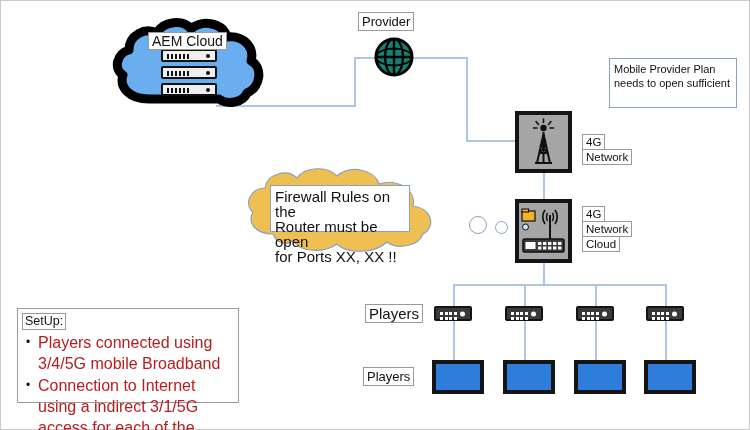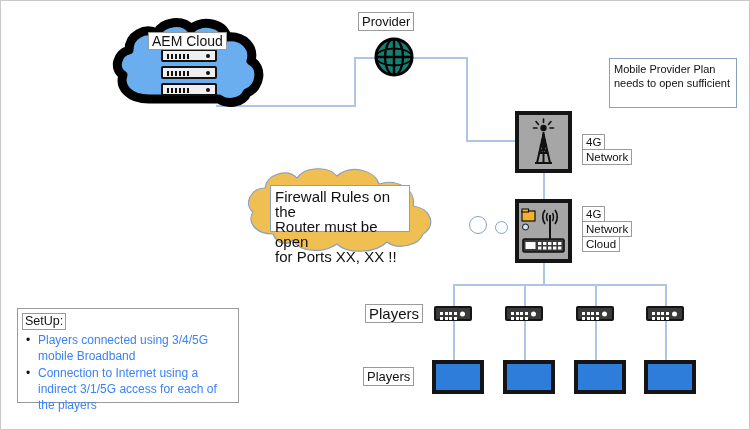--- a/index.html
+++ b/index.html
@@ -13,21 +13,21 @@
   
   .lbl{position:absolute;background:#ffffff;border:1px solid #9a9a9a;font-size:11.5px;color:#111;
        padding:0px 3px;line-height:14px;white-space:nowrap;}
   
   .note{position:absolute;background:#ffffff;border:1px solid #8aa0c0;font-size:11px;color:#111;
         line-height:14px;padding:3px 4px;box-sizing:border-box;}
   .setupbox{position:absolute;background:#ffffff;border:1px solid #9a9a9a;box-sizing:border-box;}
   .setup-title{font-size:12.5px;color:#111;border:1px solid #9a9a9a;display:inline-block;
                padding:0 2px;line-height:15px;margin:4px 0 2px 4px;background:#fff;}
   .setup-list{margin:0;padding:0 6px 0 20px;list-style:none;}
-  .setup-list li{font-size:12px;color:#3b82f6;line-height:16px;position:relative;margin-bottom:1px;}
+  .setup-list li{font-size:16px;color:#b91c1c;line-height:21px;position:relative;margin-bottom:1px;}
   .setup-list li:before{content:"\2022";position:absolute;left:-12px;top:0;font-size:12px;color:#111;}
   
   .devbox{position:absolute;background:#a6a6a6;border:4px solid #141414;box-sizing:border-box;}
   
   .player{position:absolute;background:#3a3a3a;border:2px solid #141414;border-radius:2px;box-sizing:border-box;}
   .player .leds{position:absolute;left:4px;top:4px;display:grid;grid-template-columns:repeat(4,3px);
                 grid-template-rows:repeat(2,3px);gap:1.5px;}
   .player .leds i{display:block;width:3px;height:3px;background:#ffffff;}
   .player .knob{position:absolute;right:5px;top:50%;transform:translateY(-50%);
                 width:5px;height:5px;border-radius:50%;background:#ffffff;}

